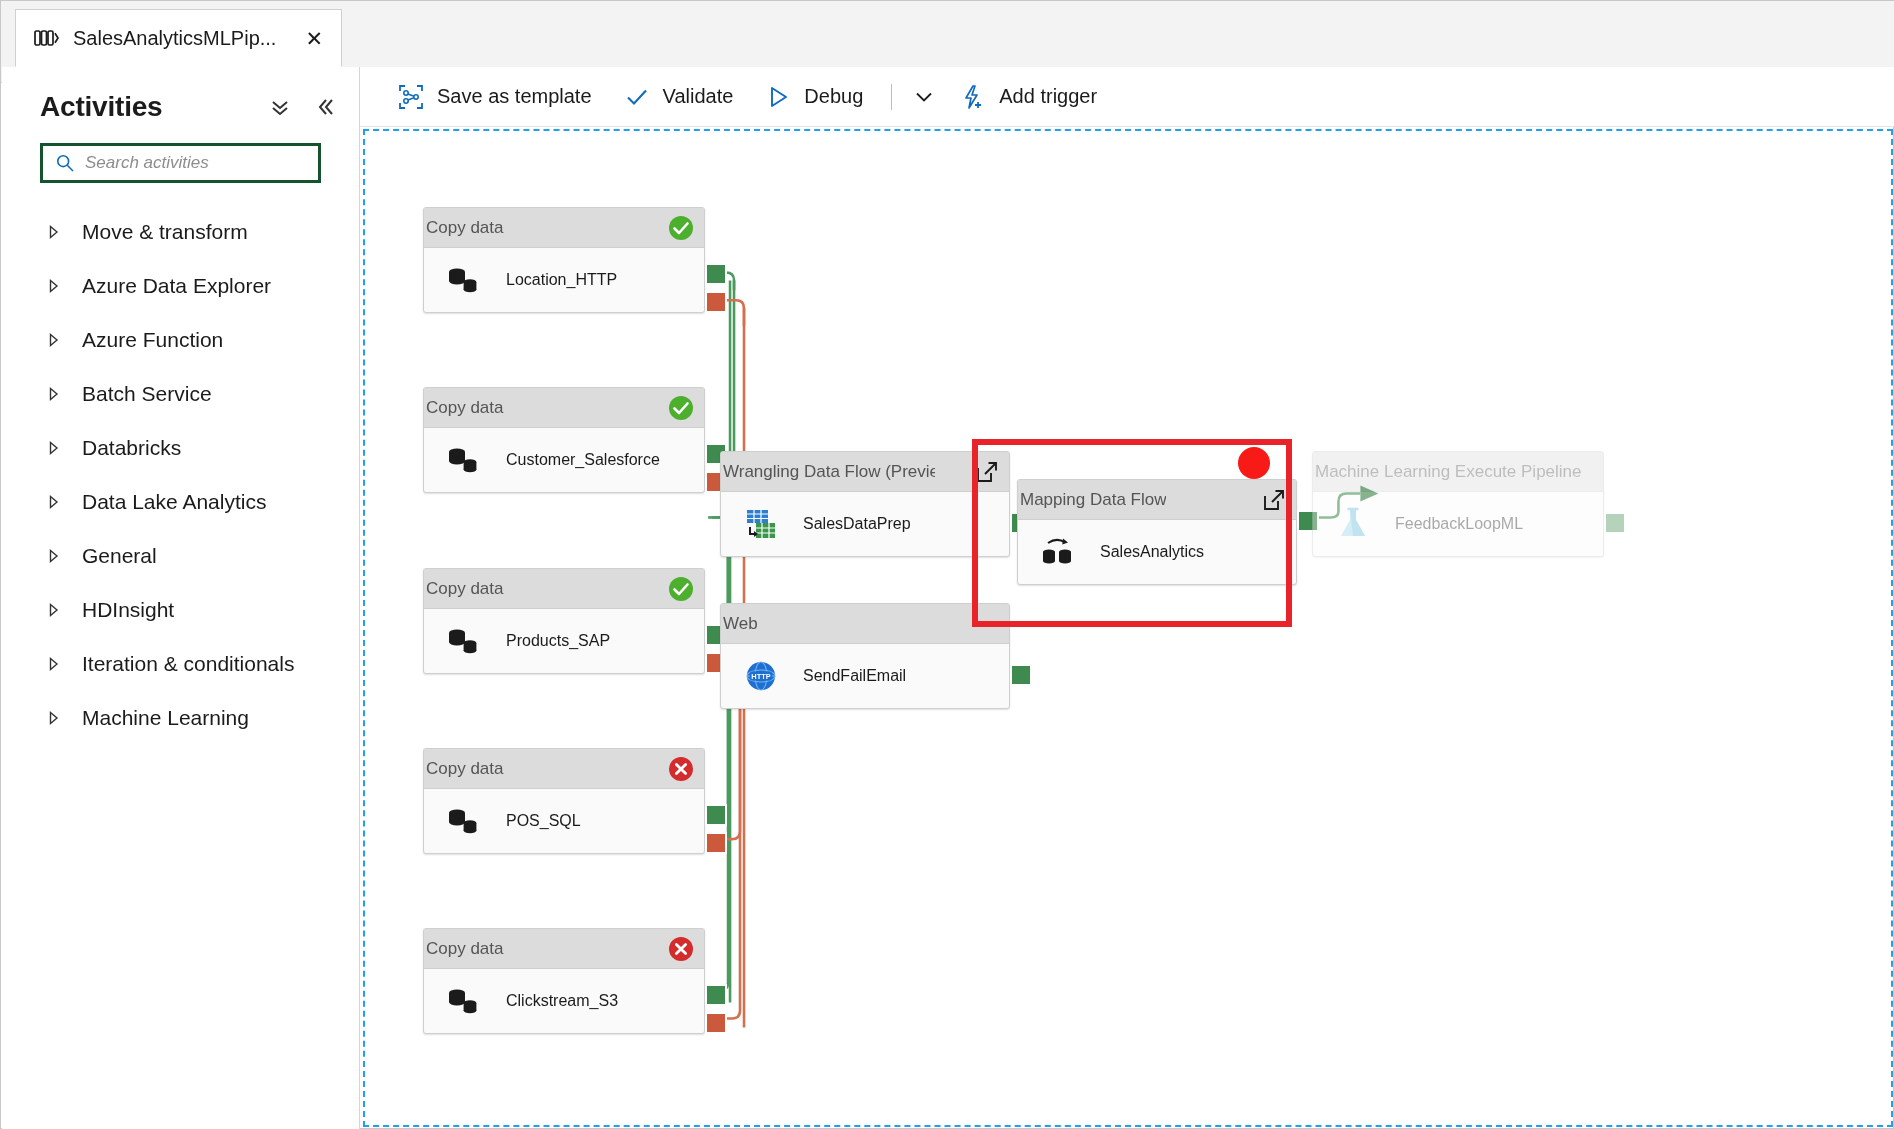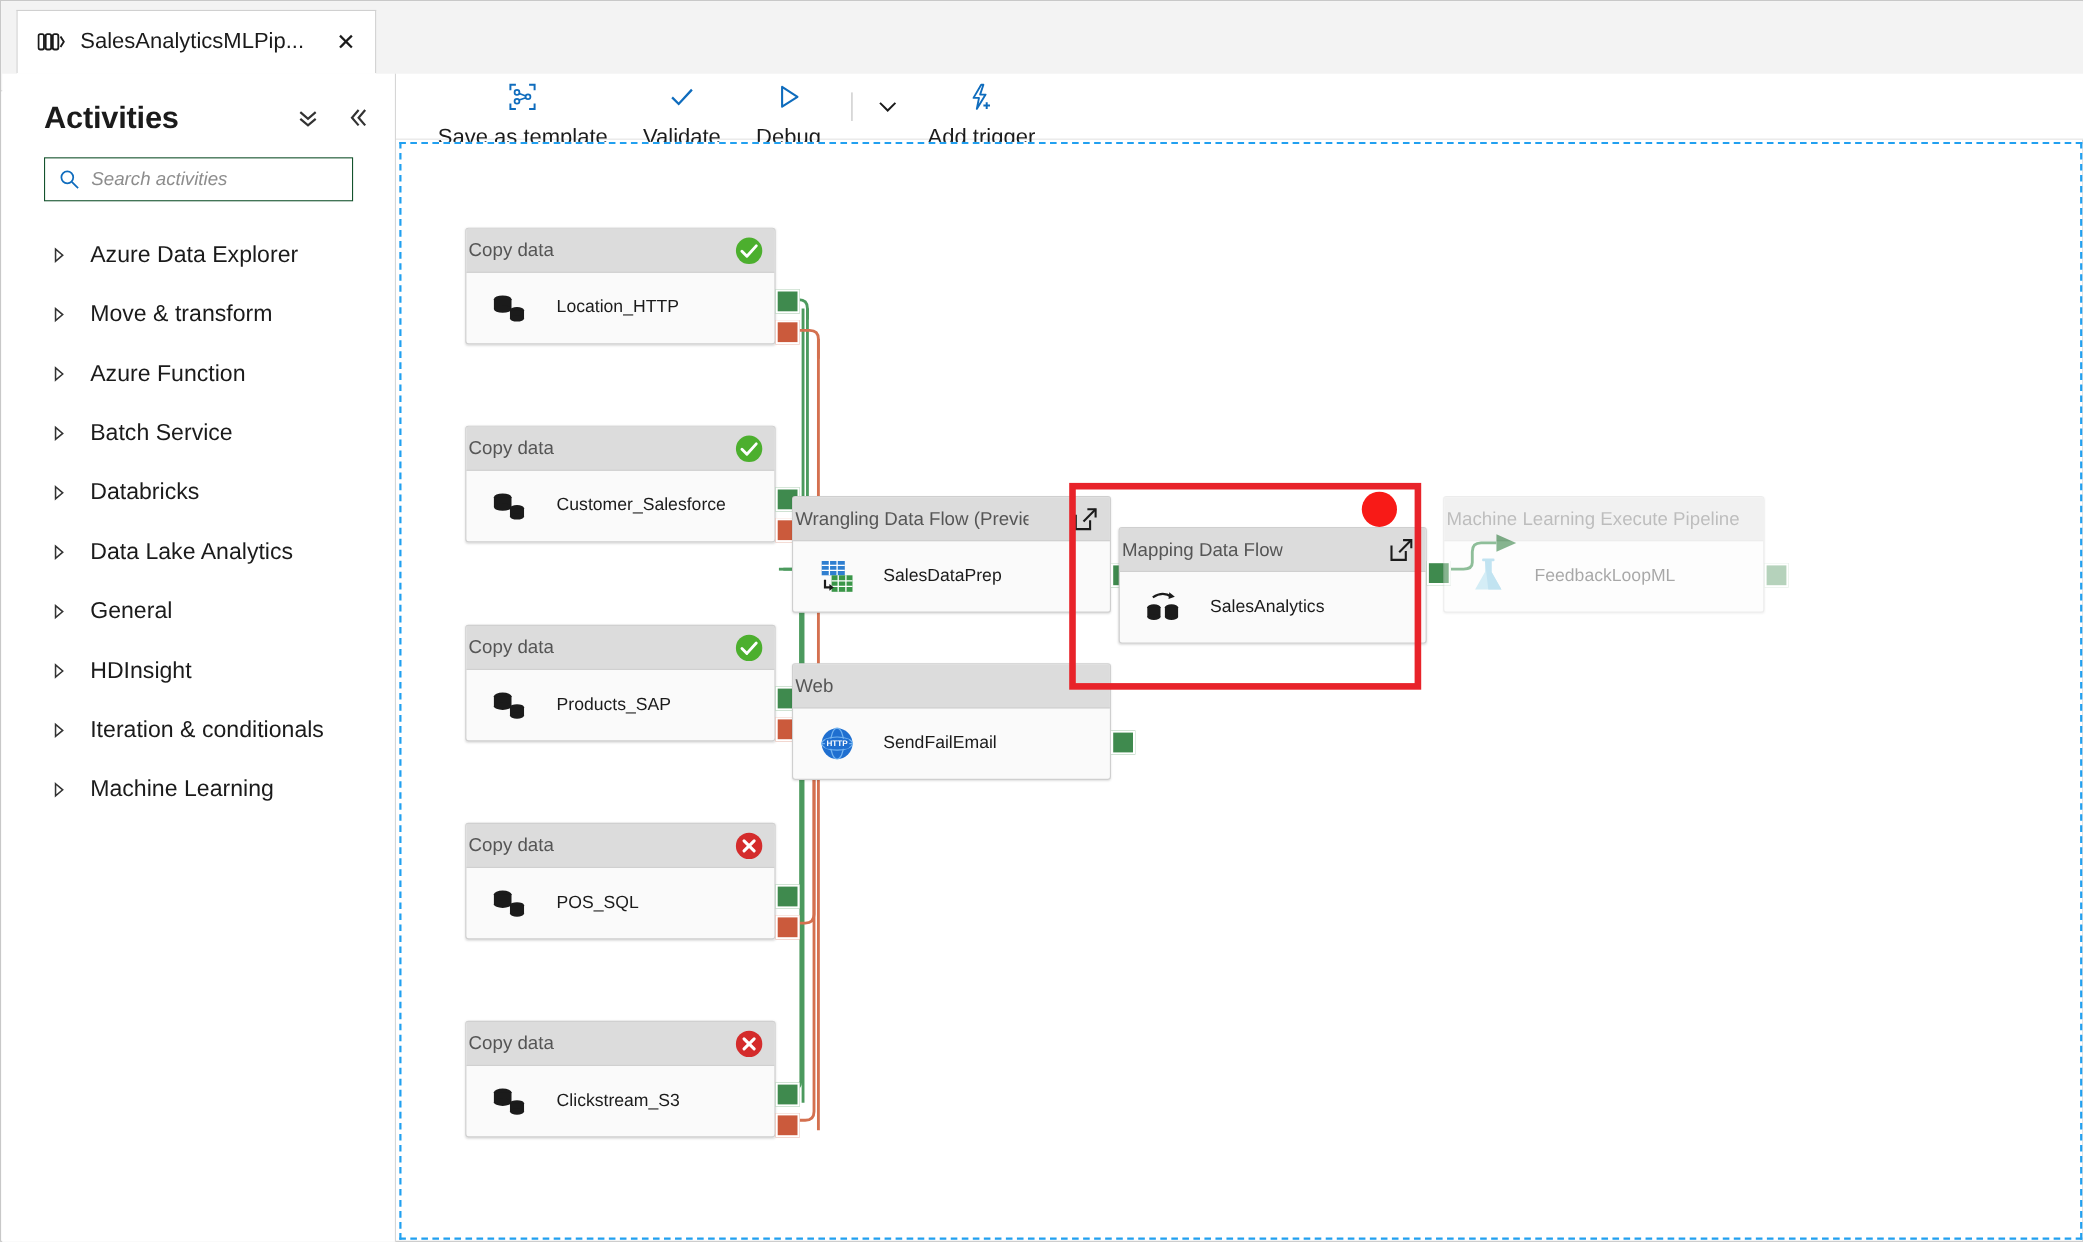--- a/index.html
+++ b/index.html
@@ -66,21 +66,21 @@
   }
   .hdr-btn {
     width: 26px; height: 26px;
     display: flex; align-items: center; justify-content: center;
     color: #333; cursor: pointer;
   }
   .search-wrap { padding: 10px 38px 0 38px; }
   .search-box {
     position: relative;
     height: 40px;
-    border: 1px solid #14532d;
+    border: 3px solid #14532d;
     background: #ffffff;
     display: flex; align-items: center;
     padding-left: 12px;
   }
   .search-icon { width: 20px; height: 20px; flex: 0 0 auto; }
   .search-input {
     border: 0; outline: 0; background: transparent;
     font-family: "Liberation Sans", sans-serif;
     font-size: 17px; font-style: italic;
     color: #777; margin-left: 10px; width: 230px;
@@ -104,21 +104,21 @@
     position: absolute; left: 359px; top: 66px;
     width: 1534px; height: 60px;
     background: #ffffff;
     border-bottom: 1px solid #e3e3e3;
     display: flex; align-items: center;
     padding-left: 22px; gap: 0;
   }
   .tb-btn {
     display: flex; align-items: center; gap: 13px;
     height: 44px; padding: 0 16px;
-    cursor: pointer; white-space: nowrap; flex-direction: column;
+    cursor: pointer; white-space: nowrap;
   }
   .tb-label { font-size: 20px; color: #1b1b1b; }
   .tb-icon { width: 26px; height: 26px; flex: 0 0 auto; display: block; }
   .tb-sep {
     width: 1px; height: 26px; background: #bdbdbd; margin: 0 12px;
   }
   .tb-caret {
     width: 40px; height: 44px; display: flex;
     align-items: center; justify-content: center; cursor: pointer;
   }
@@ -259,29 +259,29 @@
       </div>
     </div>
 
     <div class="acc-list">
       <div class="acc-item">
         <span class="acc-chevron">
           <svg viewBox="0 0 16 16" width="16" height="16">
               <path d="M4.5 2.5 L11 8 L4.5 13.5 Z" fill="none" stroke="#333" stroke-width="1.4"></path>
             </svg>
         </span>
+        <span class="acc-label">Move &amp; transform</span>
+      </div>
+      <div class="acc-item">
+        <span class="acc-chevron">
+          <svg viewBox="0 0 16 16" width="16" height="16">
+              <path d="M4.5 2.5 L11 8 L4.5 13.5 Z" fill="none" stroke="#333" stroke-width="1.4"></path>
+            </svg>
+        </span>
         <span class="acc-label">Azure Data Explorer</span>
-      </div>
-      <div class="acc-item">
-        <span class="acc-chevron">
-          <svg viewBox="0 0 16 16" width="16" height="16">
-              <path d="M4.5 2.5 L11 8 L4.5 13.5 Z" fill="none" stroke="#333" stroke-width="1.4"></path>
-            </svg>
-        </span>
-        <span class="acc-label">Move &amp; transform</span>
       </div>
       <div class="acc-item">
         <span class="acc-chevron">
           <svg viewBox="0 0 16 16" width="16" height="16">
               <path d="M4.5 2.5 L11 8 L4.5 13.5 Z" fill="none" stroke="#333" stroke-width="1.4"></path>
             </svg>
         </span>
         <span class="acc-label">Azure Function</span>
       </div>
       <div class="acc-item">

